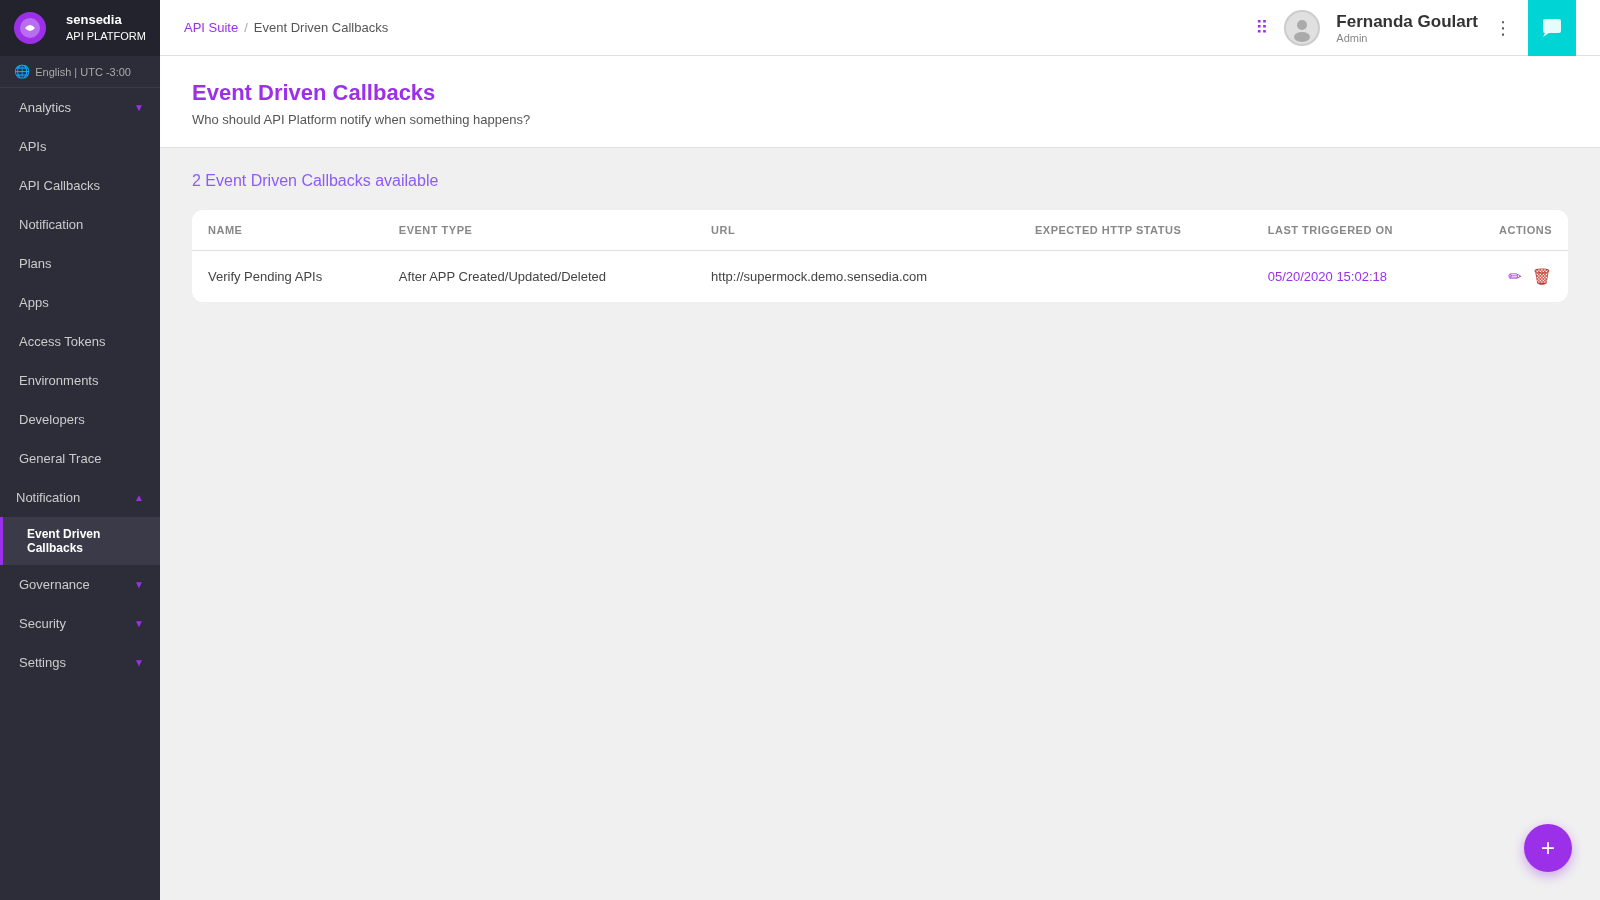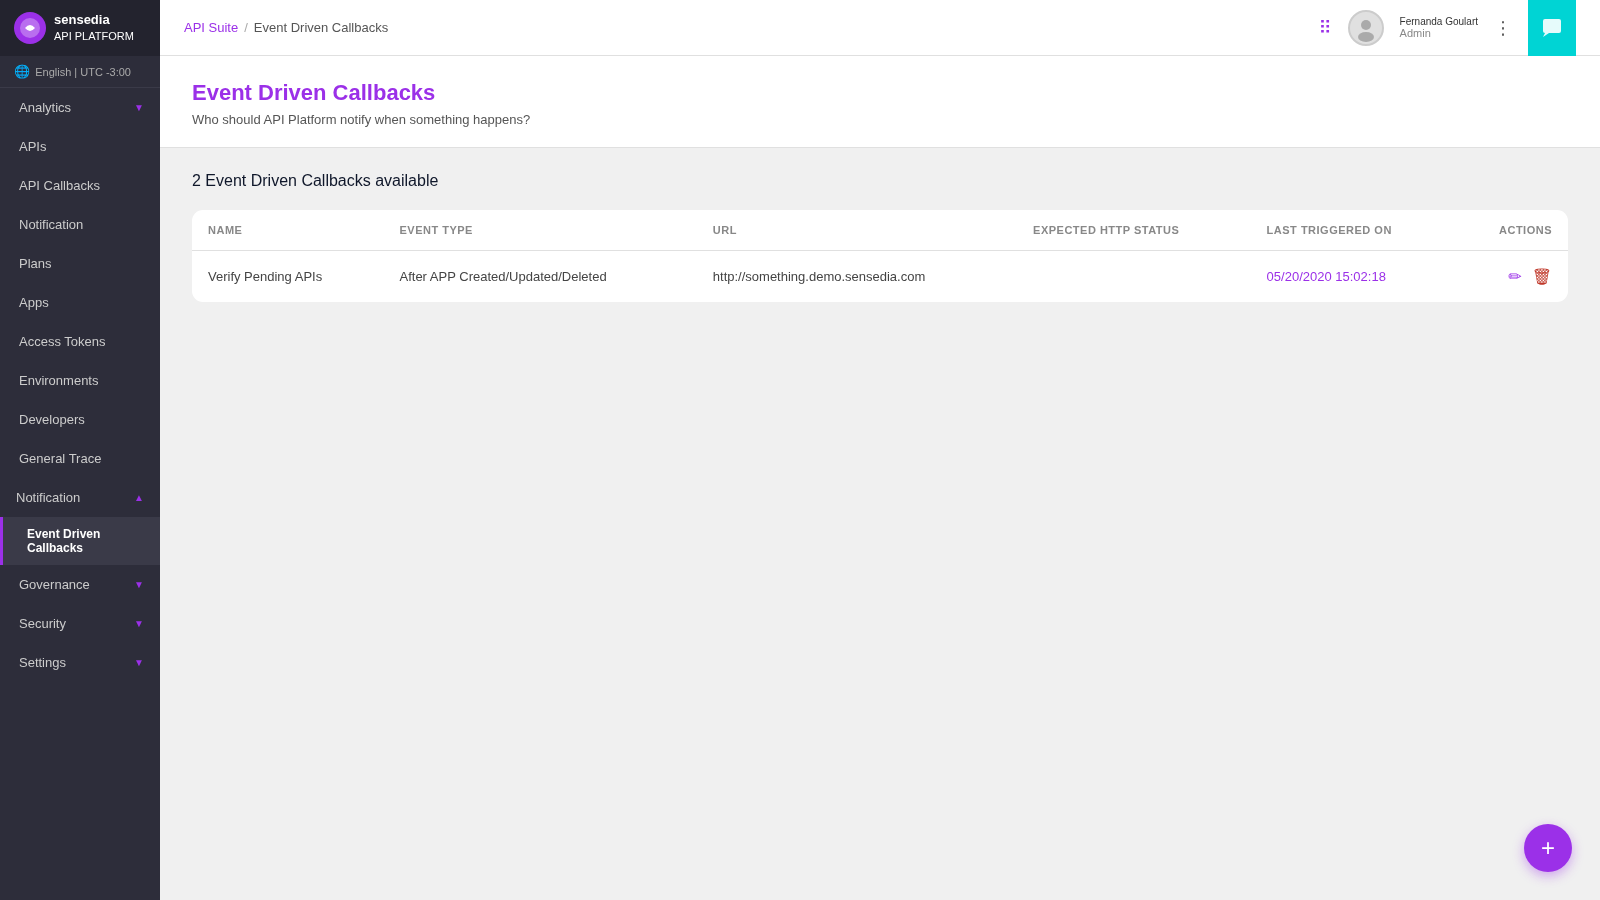--- a/index.html
+++ b/index.html
@@ -13,21 +13,21 @@
       color: #ccc;
       display: flex;
       flex-direction: column;
       height: 900px;
       overflow-y: auto;
     }
     #sidebar-logo {
       padding: 12px 14px;
       display: flex;
       align-items: center;
-      gap: 8px;
+      gap: 20px;
       background: #23232e;
     }
     .logo-icon {
       width: 32px; height: 32px;
       background: #9b30e8;
       border-radius: 50%;
       display: flex; align-items: center; justify-content: center;
       color: white; font-size: 13px; font-weight: bold;
     }
     .logo-text { color: white; font-size: 11px; line-height: 1.3; }
@@ -107,21 +107,21 @@
     .avatar-circle {
       width: 36px; height: 36px;
       border-radius: 50%;
       border: 2px solid #ccc;
       display: flex; align-items: center; justify-content: center;
       overflow: hidden;
       background: #e0e0e0;
     }
     .avatar-circle svg { width: 28px; height: 28px; }
     .user-info { display: flex; flex-direction: column; }
-    .user-name { font-size: 10px; font-weight: 400; color: #333; }
+    .user-name { font-size: 17px; font-weight: 700; color: #333; }
     .user-role { font-size: 11px; color: #888; }
     .more-icon { font-size: 18px; color: #555; cursor: pointer; }
     .chat-btn {
       background: #00d4d4;
       width: 48px; height: 56px;
       display: flex; align-items: center; justify-content: center;
       color: white; font-size: 20px; cursor: pointer;
     }
 
     
@@ -141,21 +141,21 @@
       font-weight: 700;
       color: #9b30e8;
       margin-bottom: 6px;
     }
     .page-subtitle { font-size: 13px; color: #555; }
 
     .content-body { padding: 24px 32px; }
 
     .section-count {
       font-size: 16px;
-      color: #0f172a;
+      color: #8b5cf6;
       font-weight: 400;
       margin-bottom: 20px;
     }
 
     .table-container {
       background: white;
       border-radius: 11px;
     }
     table {
       width: 100%;
@@ -340,21 +340,21 @@
               <th>URL</th>
               <th>EXPECTED HTTP STATUS</th>
               <th>LAST TRIGGERED ON</th>
               <th style="text-align:right;">ACTIONS</th>
             </tr>
           </thead>
           <tbody id="table-body">
               <tr>
       <td>Verify Pending APIs</td>
       <td>After APP Created/Updated/Deleted</td>
-      <td>http://something.demo.sensedia.com</td>
+      <td>http://supermock.demo.sensedia.com</td>
       <td></td>
       <td class="td-date">05/20/2020 15:02:18</td>
       <td>
         <div class="td-actions">
           <span class="action-edit" title="Edit">✏</span>
           <span class="action-delete" title="Delete">🗑</span>
         </div>
       </td>
     </tr>
             </tbody>

